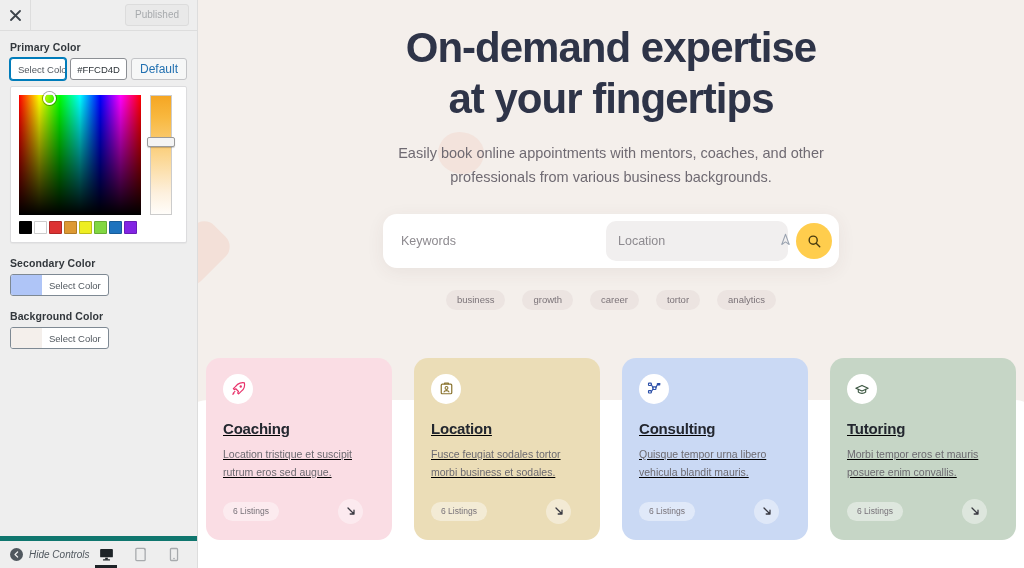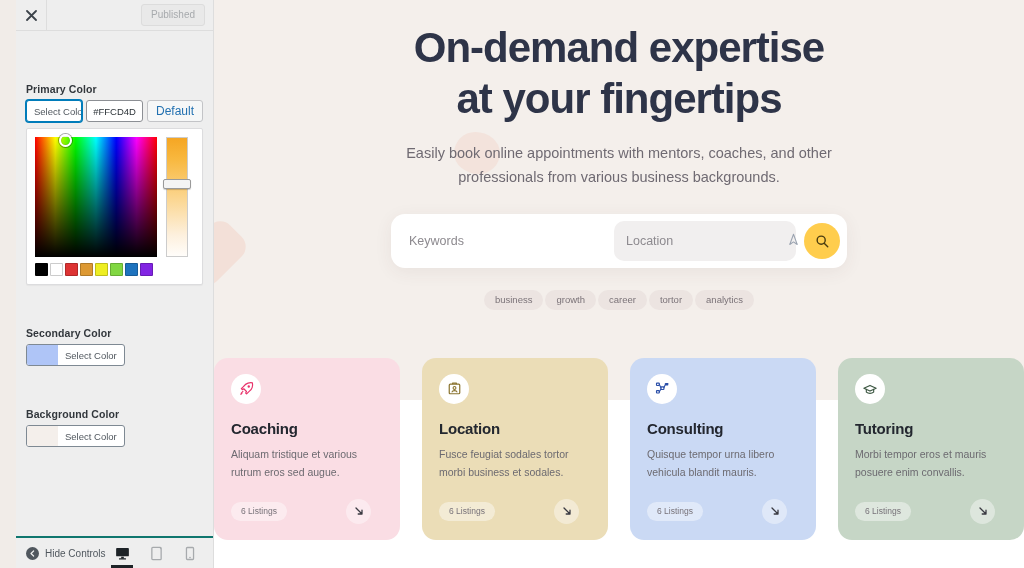--- a/index.html
+++ b/index.html
@@ -2,21 +2,21 @@
 <html><head>
 <meta charset="utf-8">
 <style>
   * { box-sizing: border-box; margin: 0; padding: 0; }
   html, body {
     width: 1024px; height: 568px;
     overflow: hidden;
     font-family: "Liberation Sans", sans-serif;
     background: #f1ece8;
   }
-  .app { position: relative; width: 1024px; height: 445px; display: flex; padding-left: 16px; }
+  .app { position: relative; width: 1024px; height: 445px; display: flex; }
 
   
   .sidebar {
     width: 198px; height: 568px;
     background: #eeeeee;
     border-right: 1px solid #dddddd;
     position: relative;
     flex: 0 0 198px;
   }
   .sb-topbar {
@@ -57,21 +57,21 @@
     color: #50575e; cursor: pointer;
   }
   .sb-header-text { padding: 6px 0 0 11px; }
   .sb-crumb { font-size: 9.5px; color: #50575e; line-height: 1.4; }
   .sb-title { font-size: 15px; color: #50575e; line-height: 1.4; font-weight: 400; }
 
   .sb-body { padding: 10px 10px 0 10px; background: #eeeeee; }
 
   .ctrl-label {
     font-size: 10.5px; font-weight: bold; color: #32373c;
-    margin-bottom: 5px; letter-spacing: .1px; margin-top: 42px;
+    margin-bottom: 5px; letter-spacing: .1px;
   }
   .ctrl-row { display: flex; align-items: stretch; gap: 4px; margin-bottom: 6px; }
 
   .color-btn {
     display: flex; align-items: stretch;
     border: 1px solid #7e8993;
     border-radius: 3px;
     background: #fff;
     height: 22px;
     cursor: pointer;
@@ -127,22 +127,22 @@
   }
   .hue-handle {
     position: absolute; left: -3px; width: 28px; height: 10px;
     background: #f4f4f4; border: 1px solid #9a9a9a; border-radius: 2px;
     box-shadow: 0 1px 1px rgba(0,0,0,.2);
   }
 
   .sb-footer {
     position: absolute; bottom: 0; left: 0; right: 0;
     height: 32px; background: #eeeeee;
-    border-top: 2px solid #0f766e;
-    display: flex; align-items: center;
+    border-top: 5px solid #0f766e;
+    display: flex; align-items: center; font-style: italic;
   }
   .hide-controls { display: flex; align-items: center; gap: 6px; padding-left: 10px; cursor: pointer; }
   .hide-controls .dot {
     width: 13px; height: 13px; border-radius: 50%; background: #50575e;
     display: flex; align-items: center; justify-content: center; color: #eee; font-size: 8px;
   }
   .hide-controls span.t { font-size: 10px; color: #50575e; }
   .devices { margin-left: auto; display: flex; align-items: center; gap: 12px; padding-right: 12px; height: 100%; }
   .dev {
     position: relative; display: flex; align-items: center; justify-content: center;
@@ -209,32 +209,33 @@
   .loc-input::placeholder { color: #8d8a8f; }
   .search-go {
     width: 36px; height: 36px; border-radius: 50%;
     background: #ffcd4d; border: 0; margin-left: 8px;
     display: flex; align-items: center; justify-content: center;
     cursor: pointer; color: #5a4a16;
   }
 
   .tags {
     position: relative; z-index: 3;
-    display: flex; justify-content: center; gap: 2px; margin-top: 22px;
+    display: flex; justify-content: center; gap: 17px; margin-top: 22px;
   }
   .tag {
     background: #ece4e1; color: #7b7378;
     border-radius: 11px; font-size: 9.5px;
     padding: 5px 11px; cursor: pointer; line-height: 1;
   }
 
   .cards {
     position: relative; z-index: 3;
     display: flex; justify-content: center; gap: 22px;
     margin-top: 48px;
+    text-decoration: underline;
   }
   .card {
     width: 186px; height: 182px;
     border-radius: 14px;
     padding: 16px 17px 0 17px;
     position: relative;
   }
   .card-icon {
     width: 30px; height: 30px; border-radius: 50%;
     background: #fff; display: flex; align-items: center; justify-content: center;
@@ -414,21 +415,21 @@
       <article class="card" style="background:#FADDE4">
         <div class="card-icon">
           <svg width="15" height="15" viewBox="0 0 16 16" aria-hidden="true">
             <path d="M9.6 2.2 C12.2 1.5 14.3 2 14.3 2 C14.3 2 14.8 4.1 14.1 6.7 C13.6 8.6 12 10.4 10.3 11.6 L8.1 13.8 L7.1 12.8 L8 11.2 L5.1 8.3 L3.5 9.2 L2.5 8.2 L4.7 6 C5.9 4.3 7.7 2.7 9.6 2.2 Z" fill="none" stroke="#E8336B" stroke-width="1.25" stroke-linejoin="round"></path>
             <circle cx="10.4" cy="5.9" r="1.25" fill="#E8336B"></circle>
             <path d="M4.2 11.1 L2.2 13.1 M3.1 13.1 L2 14.2" stroke="#E8336B" stroke-width="1.2" stroke-linecap="round"></path>
           </svg>
         </div>
         <h3>Coaching</h3>
         <p>
-          <span>Aliquam tristique et various</span><br>
+          <span>Location tristique et suscipit</span><br>
           <span>rutrum eros sed augue.</span>
         </p>
         <div class="card-foot">
           <span class="listings">6 Listings</span>
           <span class="arrow-btn">
             <svg width="12" height="12" viewBox="0 0 12 12" aria-hidden="true">
               <path d="M3 3 L9 9 M9 5.2 L9 9 L5.2 9" stroke="#3a3a42" stroke-width="1.3" fill="none" stroke-linecap="round" stroke-linejoin="round"></path>
             </svg>
           </span>
         </div>

